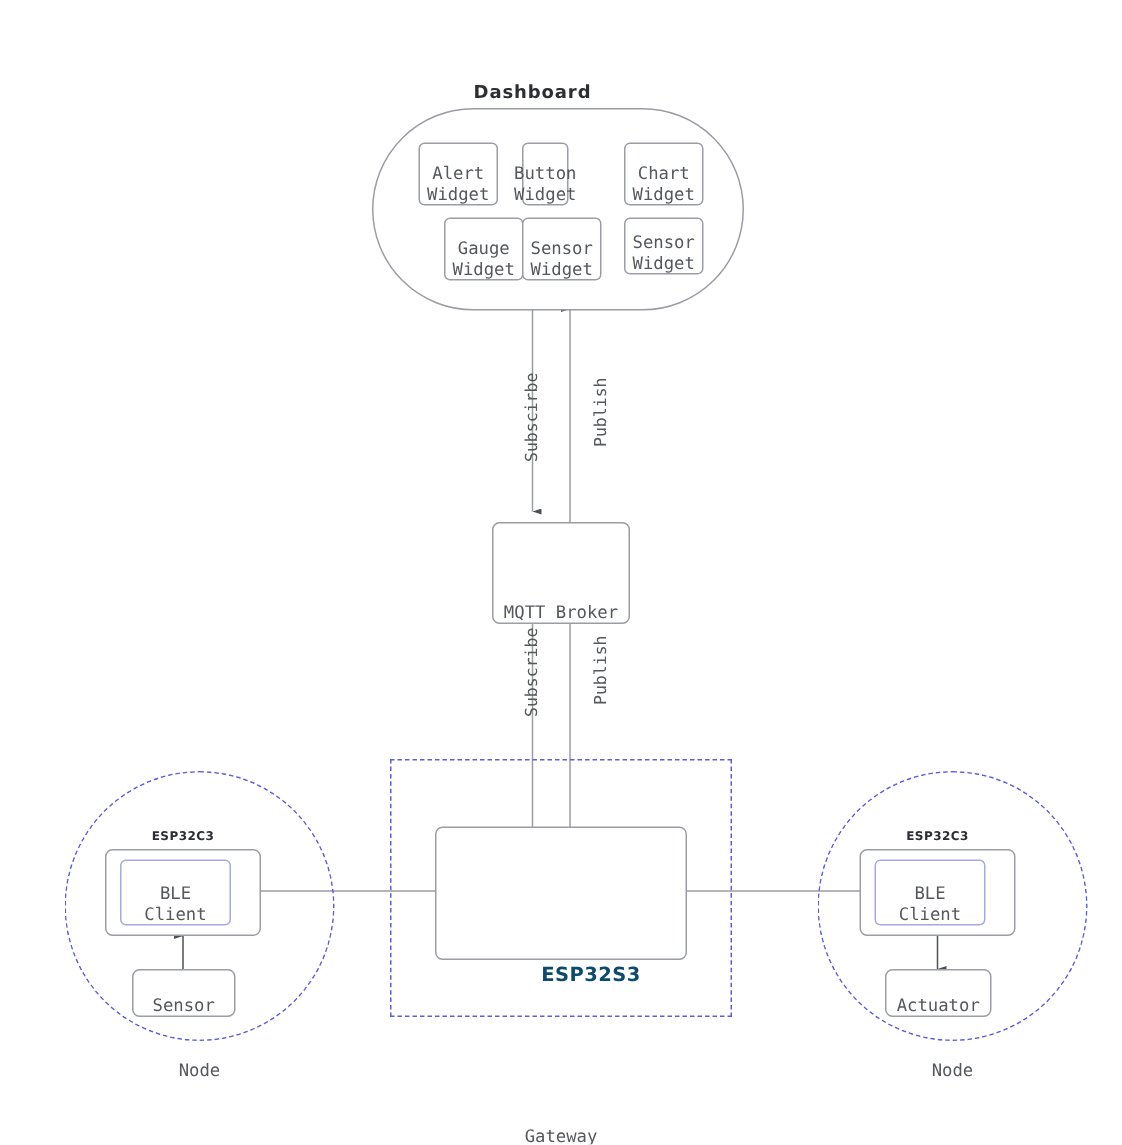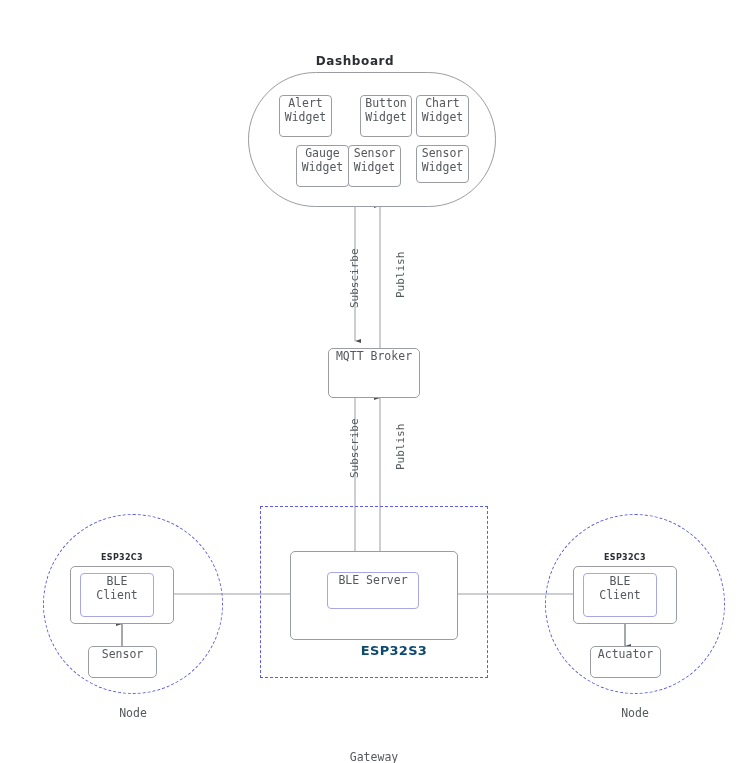--- a/index.html
+++ b/index.html
@@ -68,21 +68,21 @@
   }
 
   
   .box {
     position: absolute;
     box-sizing: border-box;
     border: 1px solid #9a9da3;
     border-radius: 4px;
     background: #ffffff;
     display: flex;
-    align-items: flex-start;
+    align-items: flex-end;
     justify-content: center;
   }
   .box .box-text {
     color: #55585c;
     font-family: "DejaVu Sans Mono", "Liberation Mono", monospace;
     font-size: 11.5px;
     line-height: 14px;
     text-align: center;
     white-space: pre;
   }
@@ -164,21 +164,21 @@
   </svg>
 
   <div class="title-bold" style="left:305px; top:54px; width:100px;">Dashboard</div>
 
   <div class="capsule" style="left:248px; top:72px; width:248px; height:135px; border-radius:68px;"></div>
 
   <div class="box" style="left:279px; top:95px; width:53px; height:42px;">
     <div class="box-text"><span>Alert</span>
 <span>Widget</span></div>
   </div>
-  <div class="box" style="left:360px; top:95px; width:52px; height:42px;">
+  <div class="box" style="left:348px; top:95px; width:31px; height:42px;">
     <div class="box-text"><span>Button</span>
 <span>Widget</span></div>
   </div>
   <div class="box" style="left:416px; top:95px; width:53px; height:42px;">
     <div class="box-text"><span>Chart</span>
 <span>Widget</span></div>
   </div>
   <div class="box" style="left:296px; top:145px; width:53px; height:42px;">
     <div class="box-text"><span>Gauge</span>
 <span>Widget</span></div>
@@ -188,21 +188,21 @@
 <span>Widget</span></div>
   </div>
   <div class="box" style="left:416px; top:145px; width:53px; height:38px;">
     <div class="box-text"><span>Sensor</span>
 <span>Widget</span></div>
   </div>
 
   <div class="vlabel" style="left:348px; top:308px;">Subscirbe</div>
   <div class="vlabel" style="left:394px; top:298px;">Publish</div>
 
-  <div class="box box-plain" style="left:328px; top:348px; width:92px; height:50px;">
+  <div class="box box-plain" style="left:328px; top:348px; width:92px; height:68px;">
     <div class="box-text">MQTT Broker</div>
   </div>
 
   <div class="vlabel" style="left:348px; top:478px;">Subscribe</div>
   <div class="vlabel" style="left:394px; top:470px;">Publish</div>
 
   <div class="dashed-circle" style="left:43px; top:514px; width:180px; height:180px;"></div>
 
   <div class="chip-bold" style="left:82px; top:553px; width:80px;">ESP32C3</div>
 
@@ -216,23 +216,20 @@
   <div class="box box-plain" style="left:88px; top:646px; width:69px; height:32px;">
     <div class="box-text">Sensor</div>
   </div>
 
   <div class="lbl" style="left:93px; top:707px; width:80px;">Node</div>
 
   <div class="dashed-rect" style="left:260px; top:506px; width:228px; height:172px;"></div>
 
   <div class="box box-plain" style="left:290px; top:551px; width:168px; height:89px;"></div>
 
-  <div class="box box-accent" style="left:327px; top:572px; width:92px; height:37px;">
-    <div class="box-text">BLE Server</div>
-  </div>
 
   <div class="chip-bold-lg" style="left:334px; top:643px; width:120px;">ESP32S3</div>
 
   <div class="lbl" style="left:334px; top:707px; width:80px;margin-top:44px;">Gateway</div>
 
   <div class="dashed-circle" style="left:545px; top:514px; width:180px; height:180px;"></div>
 
   <div class="chip-bold" style="left:585px; top:553px; width:80px;">ESP32C3</div>
 
   <div class="box box-plain" style="left:573px; top:566px; width:104px; height:58px;"></div>

